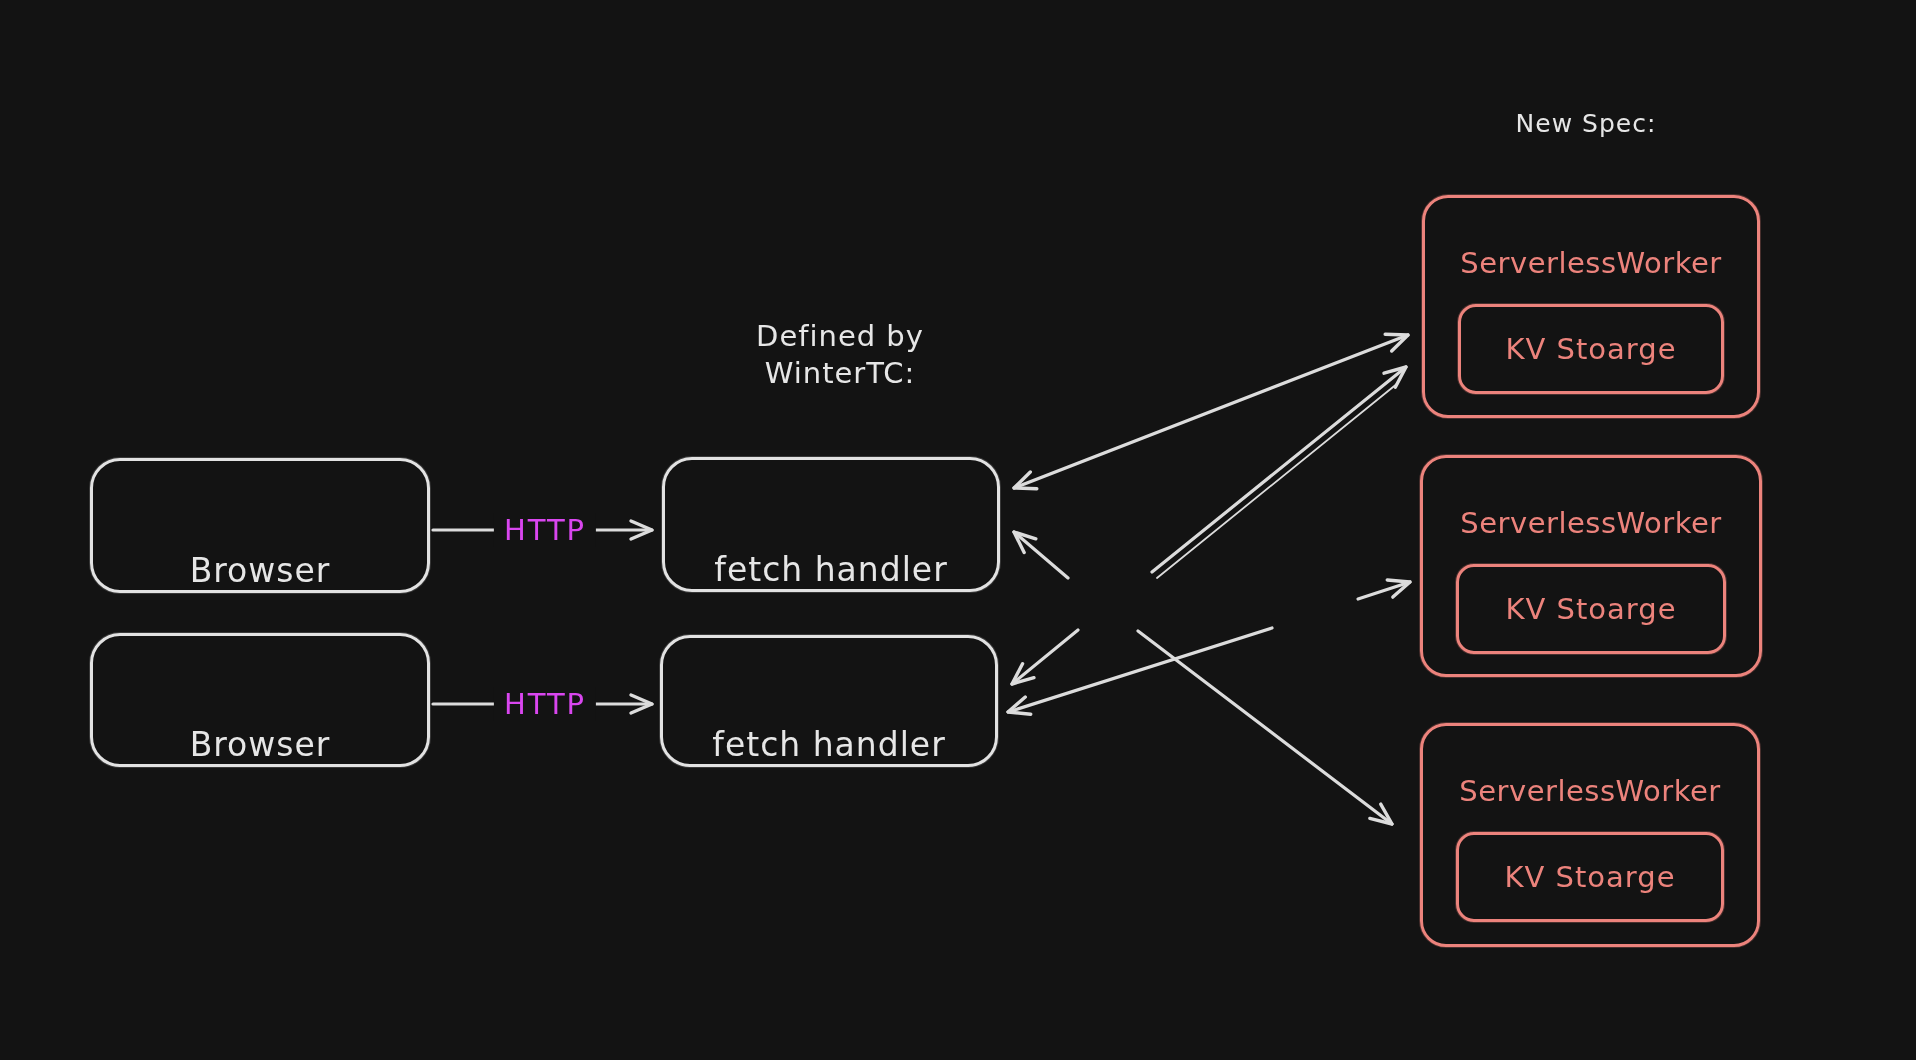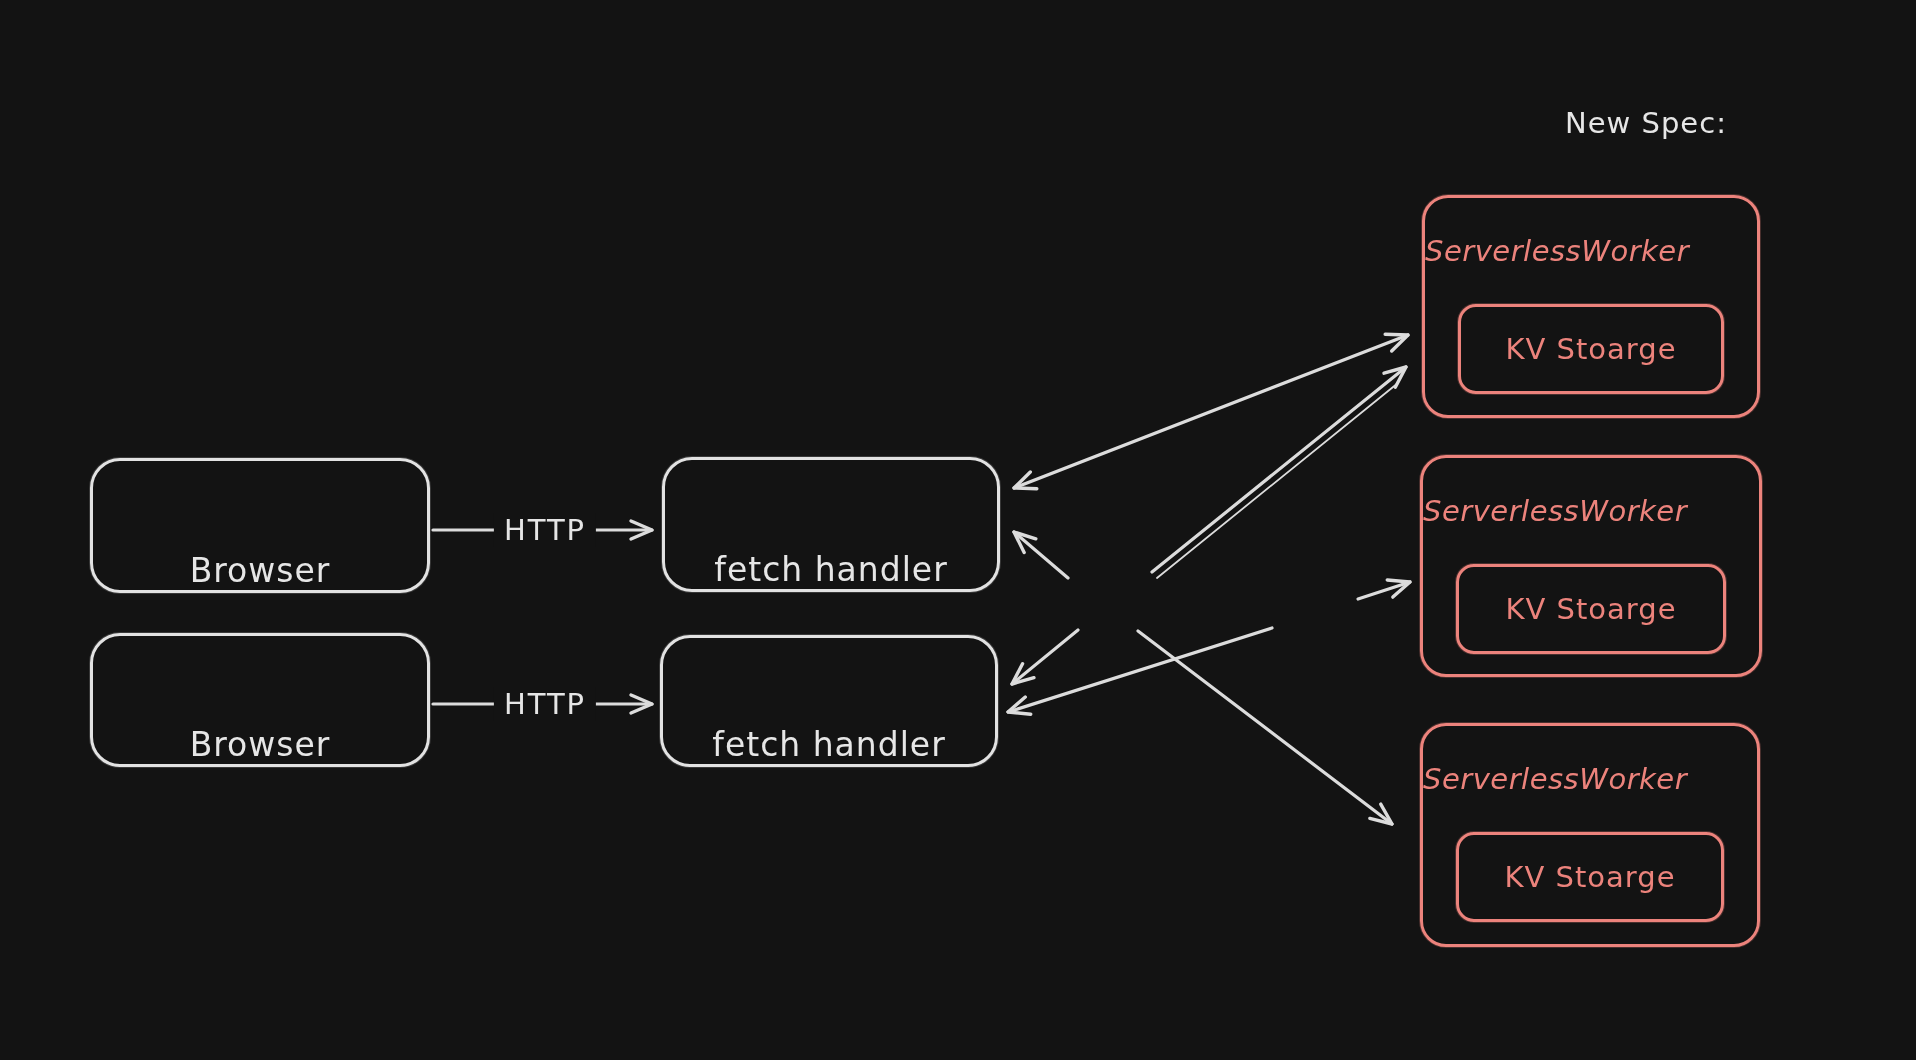--- a/index.html
+++ b/index.html
@@ -33,27 +33,27 @@
   }
   .worker {
     position: absolute;
     border: 3.5px solid #ec837c;
     border-radius: 26px;
     box-shadow: 0 0 0 1px rgba(236,131,124,0.25);
     box-sizing: border-box;
   }
   .worker-title {
     position: absolute;
-    top: 36px;
+    top: 48px;
     left: 0;
     width: 100%;
+    text-align: center;
     font-size: 29px;
     letter-spacing: 0.5px;
     color: #ec837c;
-    font-style: italic;
   }
   .kv-box {
     position: absolute;
     left: 33px;
     right: 33px;
     top: 106px;
     height: 90px;
     border: 3px solid #ec837c;
     border-radius: 18px;
     box-shadow: 0 0 0 1px rgba(236,131,124,0.25);
@@ -72,21 +72,21 @@
     transform: translate(-50%, -50%);
     color: #e6e6e6;
     white-space: nowrap;
     text-align: center;
   }
   .edge-label {
     position: absolute;
     transform: translate(-50%, -50%);
     background: #131313;
     padding: 0 10px;
-    color: #e5e5e5;
+    color: #d946ef;
     font-size: 29px;
     letter-spacing: 2px;
     white-space: nowrap;
   }
   #arrows {
     position: absolute;
     left: 0;
     top: 0;
     width: 1916px;
     height: 1060px;
@@ -180,21 +180,25 @@
     </div>
   </div>
 
   <div class="worker" style="left:1420px; top:723px; width:340px; height:224px;">
     <div class="worker-title">ServerlessWorker</div>
     <div class="kv-box">
       <span class="kv-label">KV Stoarge</span>
     </div>
   </div>
 
-  <div class="annotation" style="left:1646px; top:123px; font-size:29px; letter-spacing:1px;">New Spec:</div>
-
+  <div class="annotation" style="left:1586px; top:123px; font-size:25px; letter-spacing:1px;">New Spec:</div>
+
+  <div class="annotation" style="left:840px; top:355px; font-size:29px; line-height:37px; letter-spacing:1px;">
+    <div>Defined by</div>
+    <div>WinterTC:</div>
+  </div>
 
 
   <div class="edge-label" style="left:545px; top:530px;">HTTP</div>
 
   <div class="edge-label" style="left:545px; top:704px;">HTTP</div>
 
 </div>
 
 </body></html>

